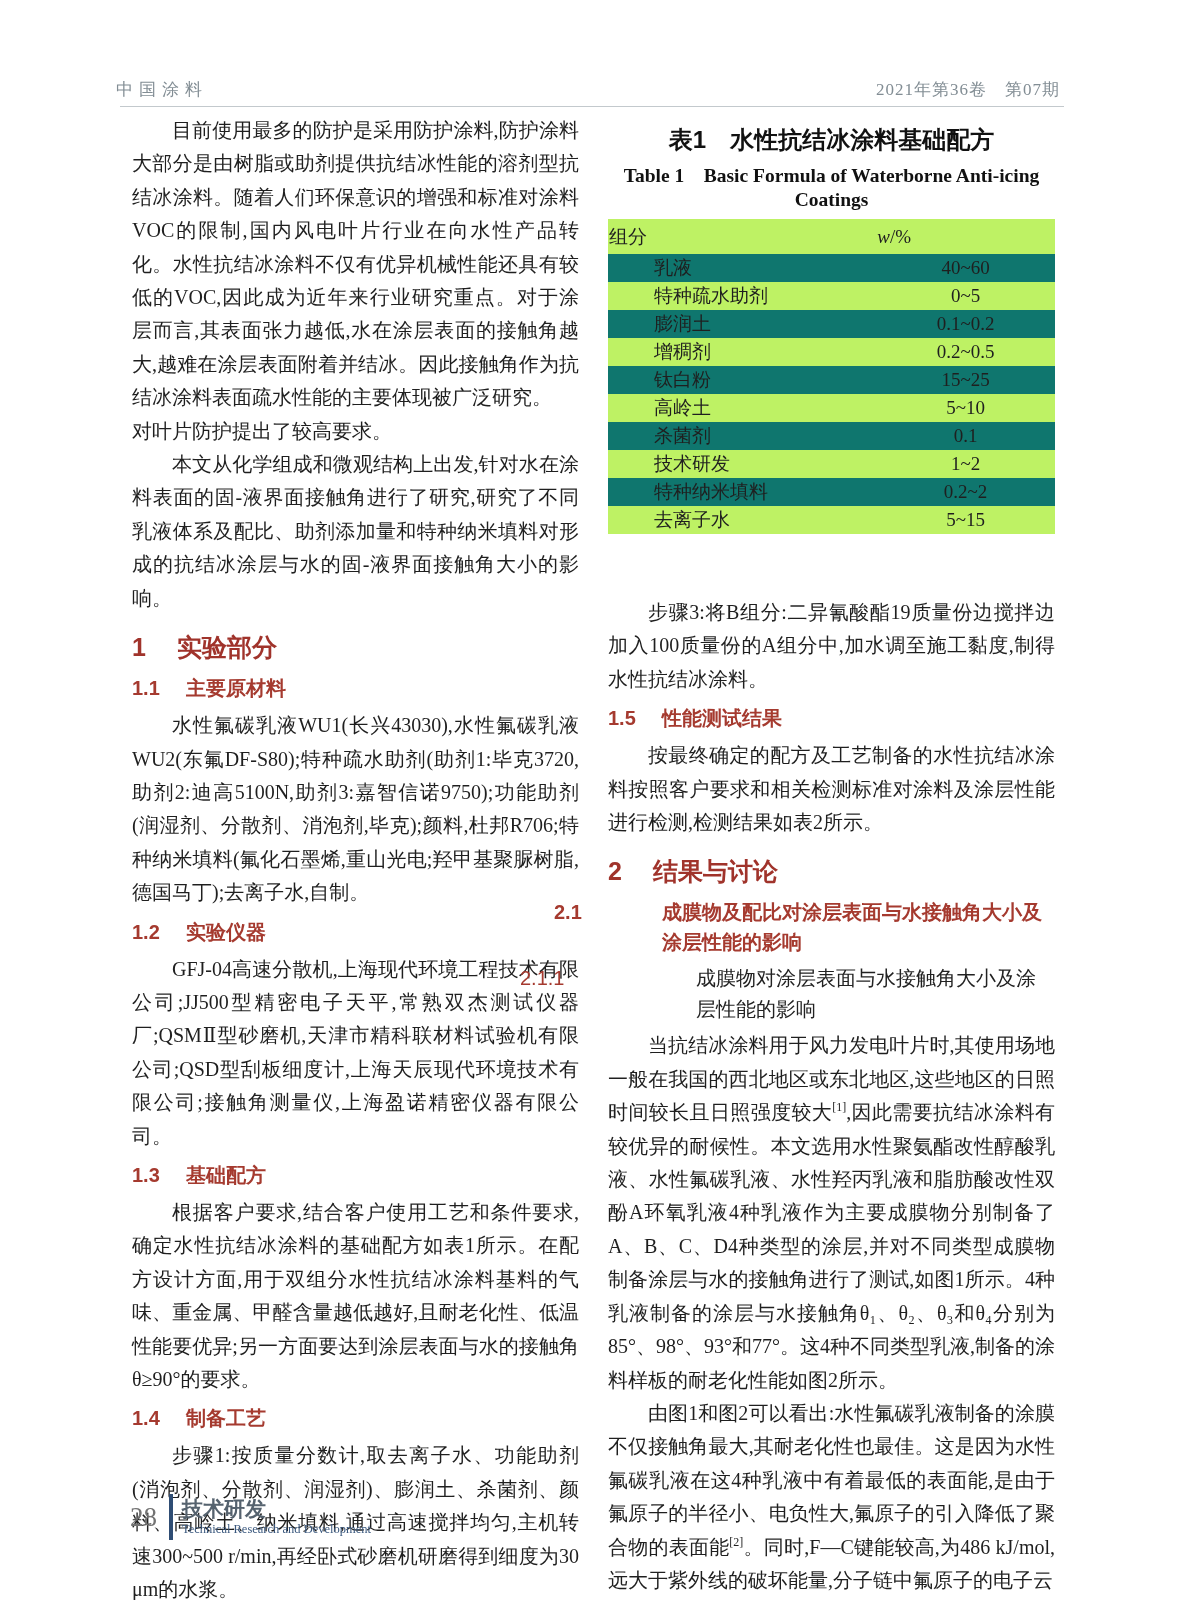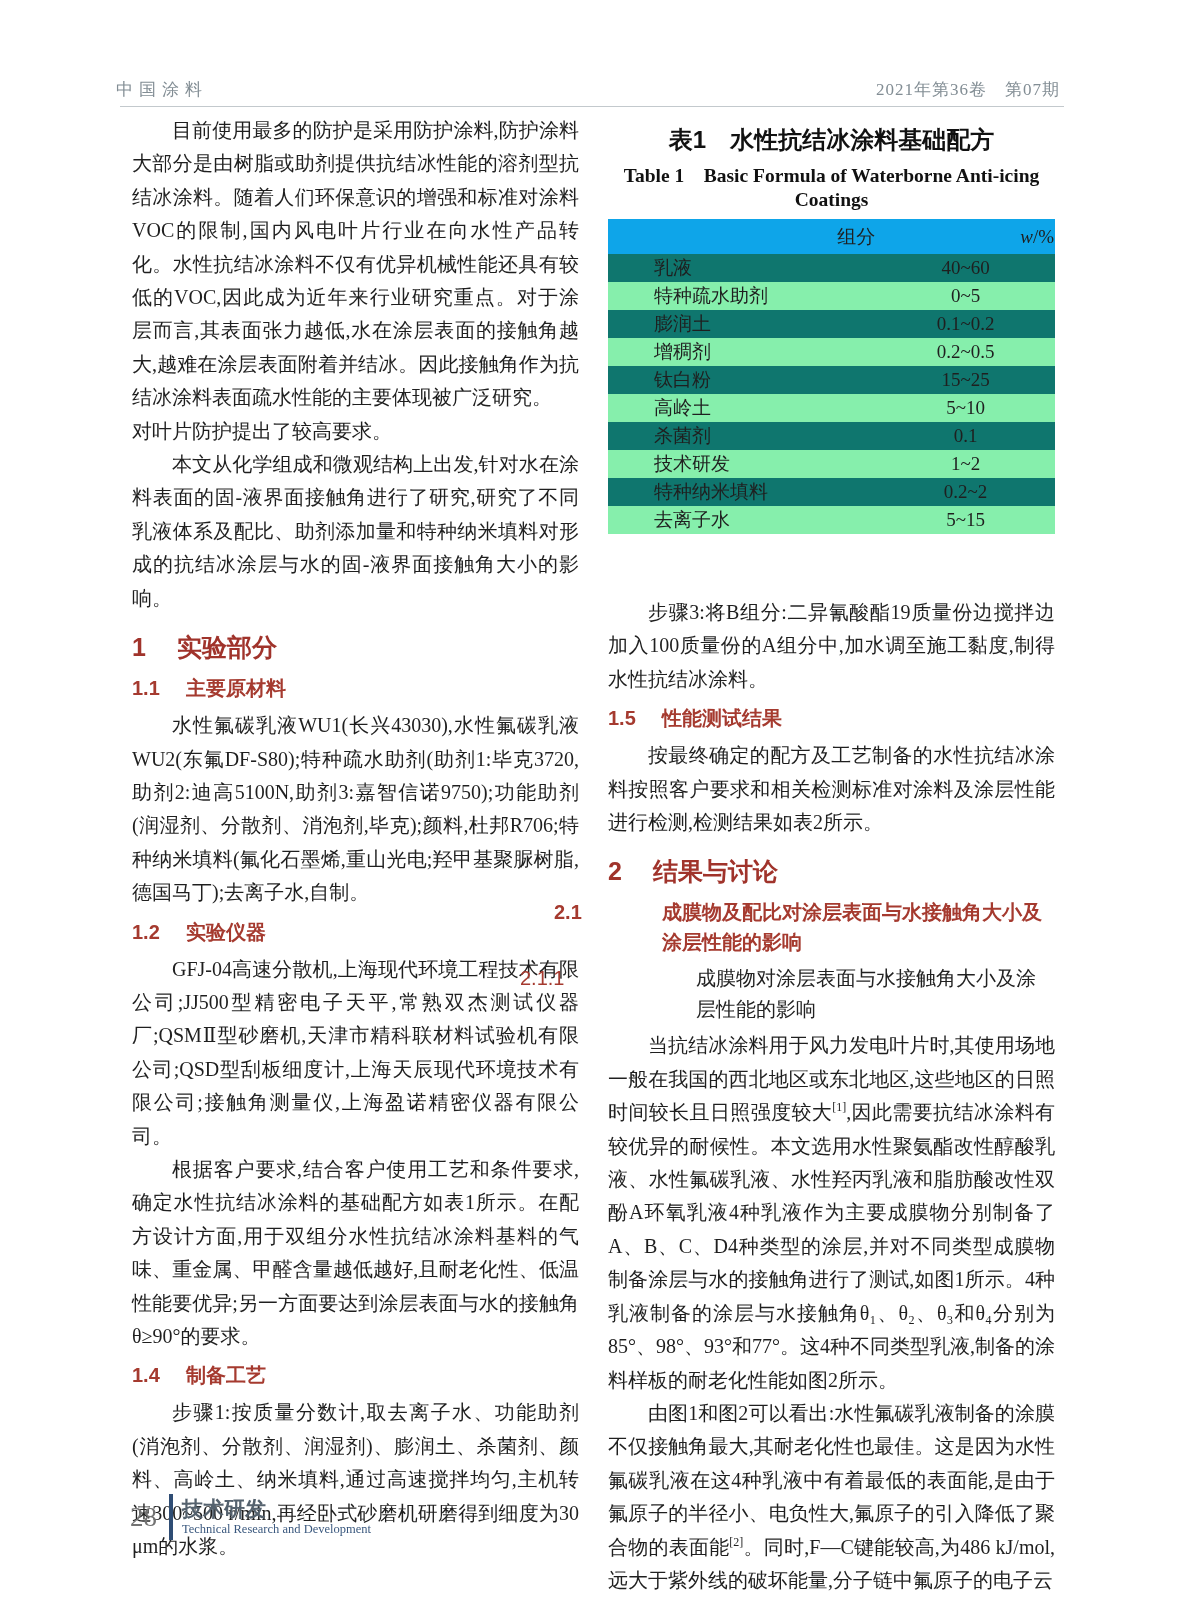--- a/index.html
+++ b/index.html
@@ -43,27 +43,27 @@
   .tbl-title-cn{
     text-align:center;font-family:"Liberation Sans","DejaVu Sans",sans-serif;
     font-weight:bold;font-size:24px;color:#111;margin:2px 0 6px 0;
   }
   .tbl-title-en{
     text-align:center;font-family:"Liberation Serif","DejaVu Serif",serif;
     font-weight:bold;font-size:19.5px;color:#111;margin:0 0 8px 0;
   }
   table.formula{width:100%;border-collapse:collapse;font-size:19px;}
   table.formula th{
-    background:#0ea5e9;height:33px;font-weight:normal;text-align:right;color:#1f1f1f;
+    background:#bef264;height:33px;font-weight:normal;text-align:left;color:#1f1f1f;
   }
   table.formula th .ital{font-style:italic;font-family:"Liberation Serif","DejaVu Serif",serif;}
   table.formula td{height:28px;padding:0;}
   table.formula td.c-name{padding-left:46px;text-align:left;width:60%;}
   table.formula td.c-val{text-align:center;width:40%;}
-  table.formula tr.pink td{background:#86efac;}
+  table.formula tr.pink td{background:#bef264;}
   table.formula tr.white td{background:#0f766e;}
   .after-table{margin-top:62px !important;}
   
   .pagefoot{position:absolute;left:130px;top:1494px;display:flex;align-items:center;}
   .pagefoot .pgnum{font-size:27px;color:#737373;margin-right:12px;font-family:"Liberation Serif","DejaVu Serif",serif;}
   .pagefoot .fbar{width:4px;height:46px;background:#2f4d74;margin-right:9px;}
   .pagefoot .fcn{font-family:"Liberation Sans","DejaVu Sans",sans-serif;font-weight:bold;font-size:21px;color:#55626e;line-height:24px;}
   .pagefoot .fen{font-family:"Liberation Serif","DejaVu Serif",serif;font-size:12.5px;color:#3a587e;line-height:17px;}
 </style>
 </head>
@@ -83,20 +83,21 @@
     <p class="body">本文从化学组成和微观结构上出发,针对水在涂料表面的固-液界面接触角进行了研究,研究了不同乳液体系及配比、助剂添加量和特种纳米填料对形成的抗结冰涂层与水的固-液界面接触角大小的影响。</p>
 
     <div class="h1r"><span class="num">1</span><span>实验部分</span></div>
 
     <div class="h2r"><span class="num">1.1</span><span>主要原材料</span></div>
     <p class="body">水性氟碳乳液WU1(长兴43030),水性氟碳乳液WU2(东氟DF-S80);特种疏水助剂(助剂1:毕克3720,助剂2:迪高5100N,助剂3:嘉智信诺9750);功能助剂(润湿剂、分散剂、消泡剂,毕克);颜料,杜邦R706;特种纳米填料(氟化石墨烯,重山光电;羟甲基聚脲树脂,德国马丁);去离子水,自制。</p>
 
     <div class="h2r"><span class="num">1.2</span><span>实验仪器</span></div>
     <p class="body">GFJ-04高速分散机,上海现代环境工程技术有限公司;JJ500型精密电子天平,常熟双杰测试仪器厂;QSMⅡ型砂磨机,天津市精科联材料试验机有限公司;QSD型刮板细度计,上海天辰现代环境技术有限公司;接触角测量仪,上海盈诺精密仪器有限公司。</p>
 
+    <div class="h2r"><span class="num">1.3</span><span>基础配方</span></div>
     <p class="body">根据客户要求,结合客户使用工艺和条件要求,确定水性抗结冰涂料的基础配方如表1所示。在配方设计方面,用于双组分水性抗结冰涂料基料的气味、重金属、甲醛含量越低越好,且耐老化性、低温性能要优异;另一方面要达到涂层表面与水的接触角θ≥90°的要求。</p>
 
     <div class="h2r"><span class="num">1.4</span><span>制备工艺</span></div>
     <p class="body">步骤1:按质量分数计,取去离子水、功能助剂(消泡剂、分散剂、润湿剂)、膨润土、杀菌剂、颜料、高岭土、纳米填料,通过高速搅拌均匀,主机转速300~500 r/min,再经卧式砂磨机研磨得到细度为30 μm的水浆。</p>
 
   </div>
 
   <div class="col col-right">
     <div class="tbl-title-cn">表1　水性抗结冰涂料基础配方</div>
     <div class="tbl-title-en">Table 1　Basic Formula of Waterborne Anti-icing Coatings</div>

